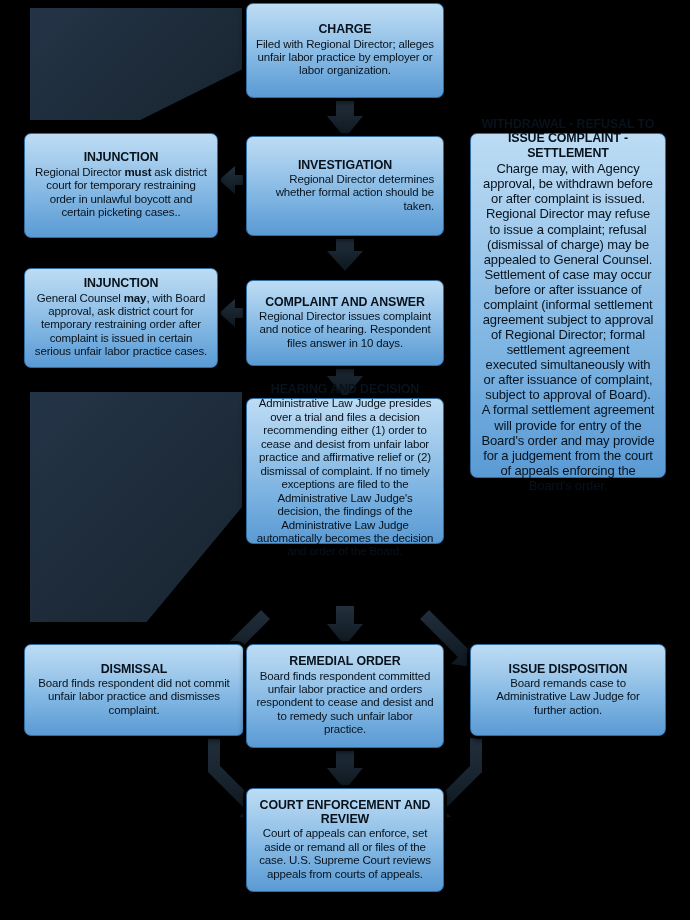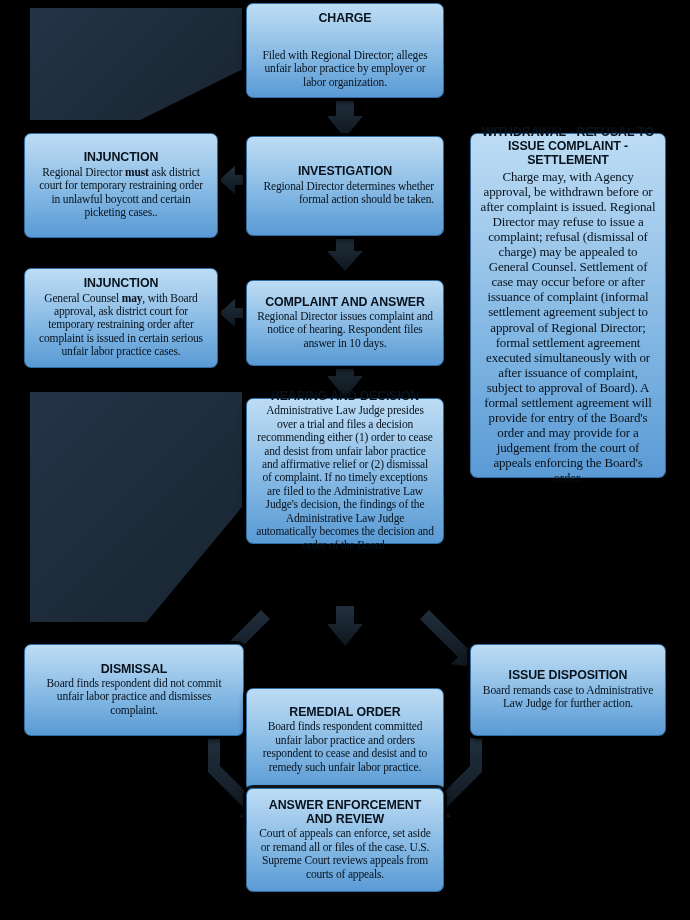--- a/index.html
+++ b/index.html
@@ -50,21 +50,20 @@
   .box .title {
     font-weight: bold;
     font-size: 12.4px;
     letter-spacing: -0.1px;
     margin-bottom: 1px;
     line-height: 1.16;
   }
   .box .body {
     font-size: 11.5px;
     letter-spacing: -0.15px;
-    font-family: Liberation Serif, serif;
   }
   .box.dense { font-size: 11.2px; }
   .box.dense .body { font-size: 13px; line-height: 1.16; }
   .box b { font-weight: bold; }
 
   
   #arrows {
     position: absolute;
     left: 0; top: 0;
     width: 690px;
@@ -106,21 +105,21 @@
       <path d="M432,607 l-12,12 l38,38 l-7,7 l27,4 l-4,-27 l-7,7 l-38,-38 z"></path>
 
       <path d="M336,746 h18 v22 h9 l-18,22 l-18,-22 h9 z"></path>
 
       <path d="M220,738 l-12,0 l0,34 l38,38 l-7,7 l27,4 l-4,-27 l-7,7 l-35,-35 z"></path>
 
       <path d="M470,738 l12,0 l0,34 l-38,38 l7,7 l-27,4 l4,-27 l7,7 l35,-35 z"></path>
     </g>
   </svg>
 
-  <div class="box" style="left:246px; top:3px; width:198px; height:95px;justify-content:space-between;">
+  <div class="box" style="left:246px; top:3px; width:198px; height:95px;">
     <div class="title">CHARGE</div>
     <div class="body">Filed with Regional Director; alleges unfair labor practice by employer or labor organization.</div>
   </div>
 
   <div class="box" style="left:24px; top:133px; width:194px; height:105px;">
     <div class="title">INJUNCTION</div>
     <div class="body"><span>Regional Director </span><b>must</b><span> ask district court for temporary restraining order in unlawful boycott and certain picketing cases..</span></div>
   </div>
 
   <div class="box" style="left:246px; top:136px; width:198px; height:100px;text-align:right;">
@@ -146,28 +145,28 @@
   <div class="box" style="left:246px; top:398px; width:198px; height:146px;">
     <div class="title">HEARING AND DECISION</div>
     <div class="body">Administrative Law Judge presides over a trial and files a decision recommending either (1) order to cease and desist from unfair labor practice and affirmative relief or (2) dismissal of complaint. If no timely exceptions are filed to the Administrative Law Judge's decision, the findings of the Administrative Law Judge automatically becomes the decision and order of the Board.</div>
   </div>
 
   <div class="box" style="left:24px; top:644px; width:220px; height:92px;">
     <div class="title">DISMISSAL</div>
     <div class="body">Board finds respondent did not commit unfair labor practice and dismisses complaint.</div>
   </div>
 
-  <div class="box" style="left:246px; top:644px; width:198px; height:104px;margin-top:44px;">
+  <div class="box" style="left:246px; top:644px; width:198px; height:104px;">
     <div class="title">REMEDIAL ORDER</div>
     <div class="body">Board finds respondent committed unfair labor practice and orders respondent to cease and desist and to remedy such unfair labor practice.</div>
   </div>
 
   <div class="box" style="left:470px; top:644px; width:196px; height:92px;">
     <div class="title">ISSUE DISPOSITION</div>
     <div class="body">Board remands case to Administrative Law Judge for further action.</div>
   </div>
 
   <div class="box" style="left:246px; top:788px; width:198px; height:104px;">
-    <div class="title">ANSWER ENFORCEMENT AND REVIEW</div>
+    <div class="title">COURT ENFORCEMENT AND REVIEW</div>
     <div class="body">Court of appeals can enforce, set aside or remand all or files of the case. U.S. Supreme Court reviews appeals from courts of appeals.</div>
   </div>
 
 </div>
 
 </body></html>

